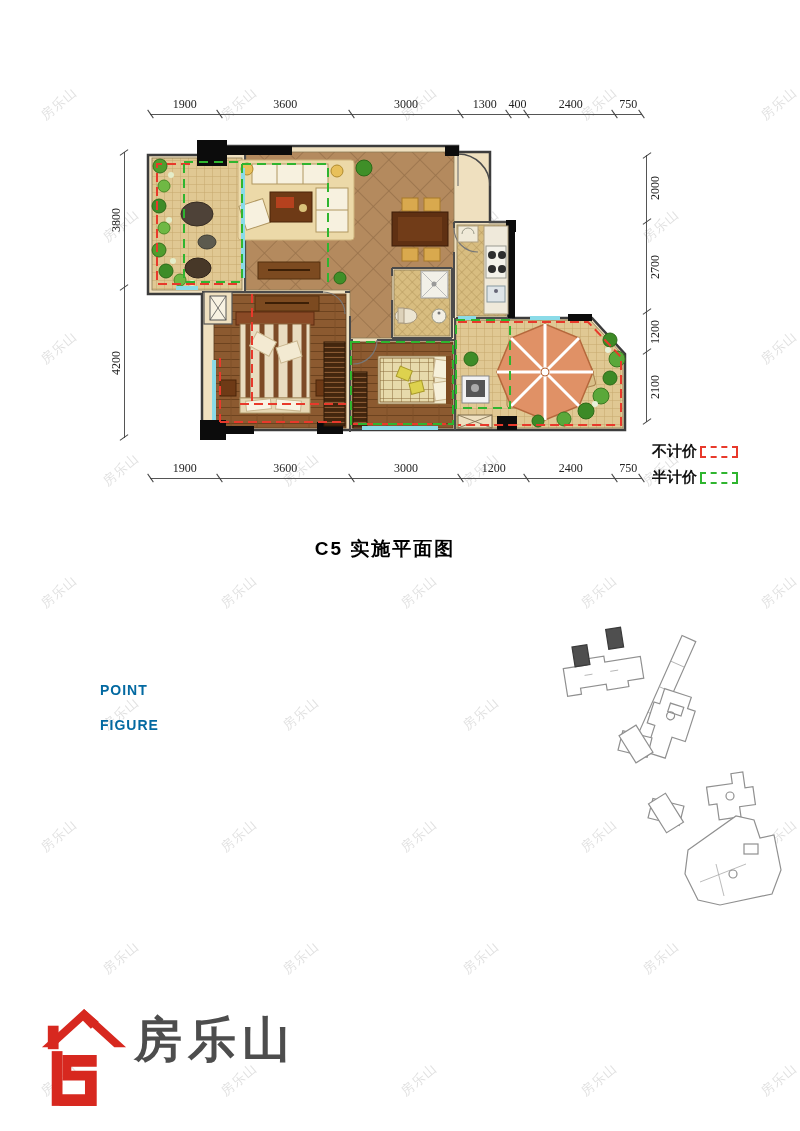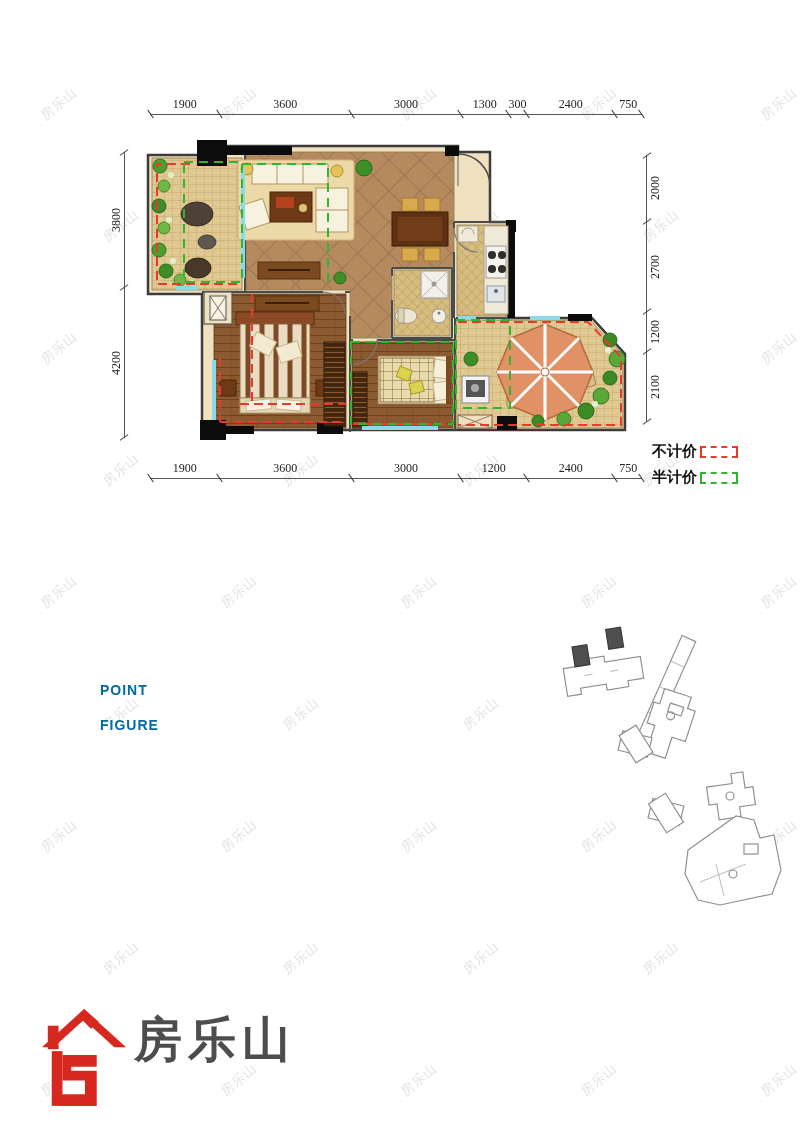--- a/index.html
+++ b/index.html
@@ -121,21 +121,21 @@
       <div class="seg" style="flex-grow: 3600;">
         <span class="lbl">3600</span>
       </div>
       <div class="seg" style="flex-grow: 3000;">
         <span class="lbl">3000</span>
       </div>
       <div class="seg" style="flex-grow: 1300;">
         <span class="lbl">1300</span>
       </div>
       <div class="seg" style="flex-grow: 500;">
-        <span class="lbl">300</span>
+        <span class="lbl">400</span>
       </div>
       <div class="seg" style="flex-grow: 2400;">
         <span class="lbl">2400</span>
       </div>
       <div class="seg" style="flex-grow: 750;">
         <span class="lbl">750</span>
       </div>
     </div>
   <div class="dim-h" style="left:150px;top:456px;width:492px;">
       <div class="seg" style="flex-grow: 1900;">
@@ -407,20 +407,21 @@
     <div class="legend-row">
       <span class="txt">不计价</span>
       <span class="legend-box red"></span>
     </div>
     <div class="legend-row">
       <span class="txt">半计价</span>
       <span class="legend-box green"></span>
     </div>
   </div>
 
+  <h2 class="plan-title">C5  实施平面图</h2>
 
   <div class="info">
     <div class="pt">POINT</div>
     <div class="pt">FIGURE</div>
   </div>
 
   <svg class="siteplan" viewBox="0 0 244 300">
     <g stroke="#909090" stroke-width="1.2" fill="#ffffff">
 
       <g transform="rotate(-9 58 58)">

